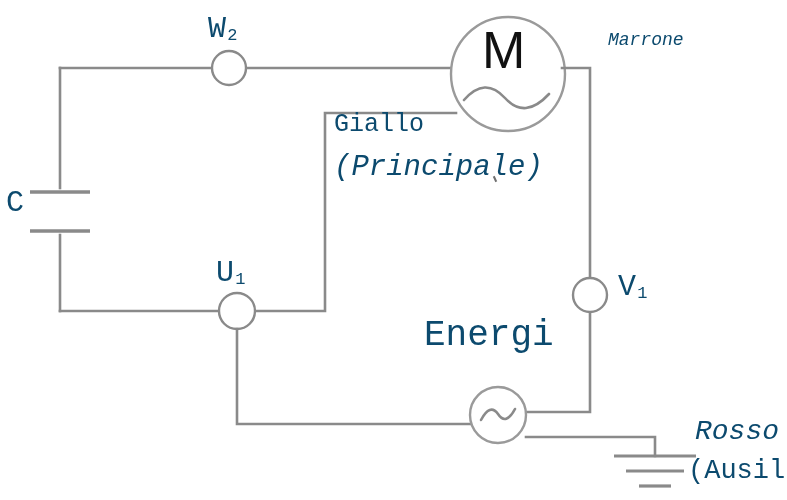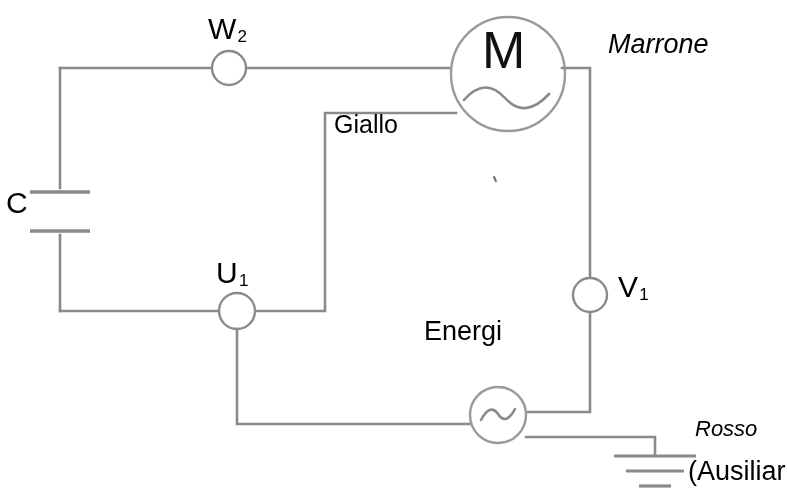--- a/index.html
+++ b/index.html
@@ -54,48 +54,48 @@
     stroke-width: 3.4;
     stroke-linecap: butt;
   }
   .gnd-bar {
     stroke: #8a8a8a;
     stroke-width: 3.2;
     stroke-linecap: butt;
   }
   .label {
     position: absolute;
-    color: #000000;
+    color: #0c4a6e;
     white-space: nowrap;
     line-height: 1;
-    font-family: Liberation Sans, sans-serif;
+    font-family: Liberation Mono, monospace;
   }
   .label.italic { font-style: italic; }
   .term-label {
     font-size: 30px;
     letter-spacing: 0.2px;
   }
   .term-label sub {
     font-size: 17px;
     vertical-align: baseline;
     position: relative;
     top: 3px;
     left: 1px;
   }
   .motor-letter {
     position: absolute;
     font-size: 52px;
     color: #111111;
     line-height: 1;
   }
-  .txt-marrone { font-size: 27px; }
+  .txt-marrone { font-size: 18px; }
   .txt-giallo  { font-size: 25px; }
   .txt-princ   { font-size: 29px; }
-  .txt-energi  { font-size: 27px; }
-  .txt-rosso   { font-size: 22px; }
+  .txt-energi  { font-size: 36px; }
+  .txt-rosso   { font-size: 28px; }
   .txt-ausil   { font-size: 27px; }
   .tick-mark {
     position: absolute;
     width: 6px;
     height: 2px;
     background: #6f6f6f;
     transform: rotate(65deg);
   }
 </style>
 </head>
@@ -149,20 +149,21 @@
   <div class="label term-label" style="left:216px; top:258px;text-align:right;"><span>U</span><sub>1</sub></div>
 
   <div class="label term-label" style="left:618px; top:272px;"><span>V</span><sub>1</sub></div>
 
   <div class="motor-letter" style="left:482px; top:24px;">M</div>
 
   <div class="label italic txt-marrone" style="left:608px; top:31px;">Marrone</div>
 
   <div class="label txt-giallo" style="left:334px; top:112px;">Giallo</div>
 
+  <div class="label italic txt-princ" style="left:334px; top:153px;">(Principale)</div>
 
   <div class="tick-mark" style="left:492px; top:178px;"></div>
 
   <div class="label txt-energi" style="left:424px; top:318px;">Energi</div>
 
   <div class="label italic txt-rosso" style="left:695px; top:418px;">Rosso</div>
 
   <div class="label txt-ausil" style="left:688px; top:458px;">(Ausiliario</div>
 
 </div>

